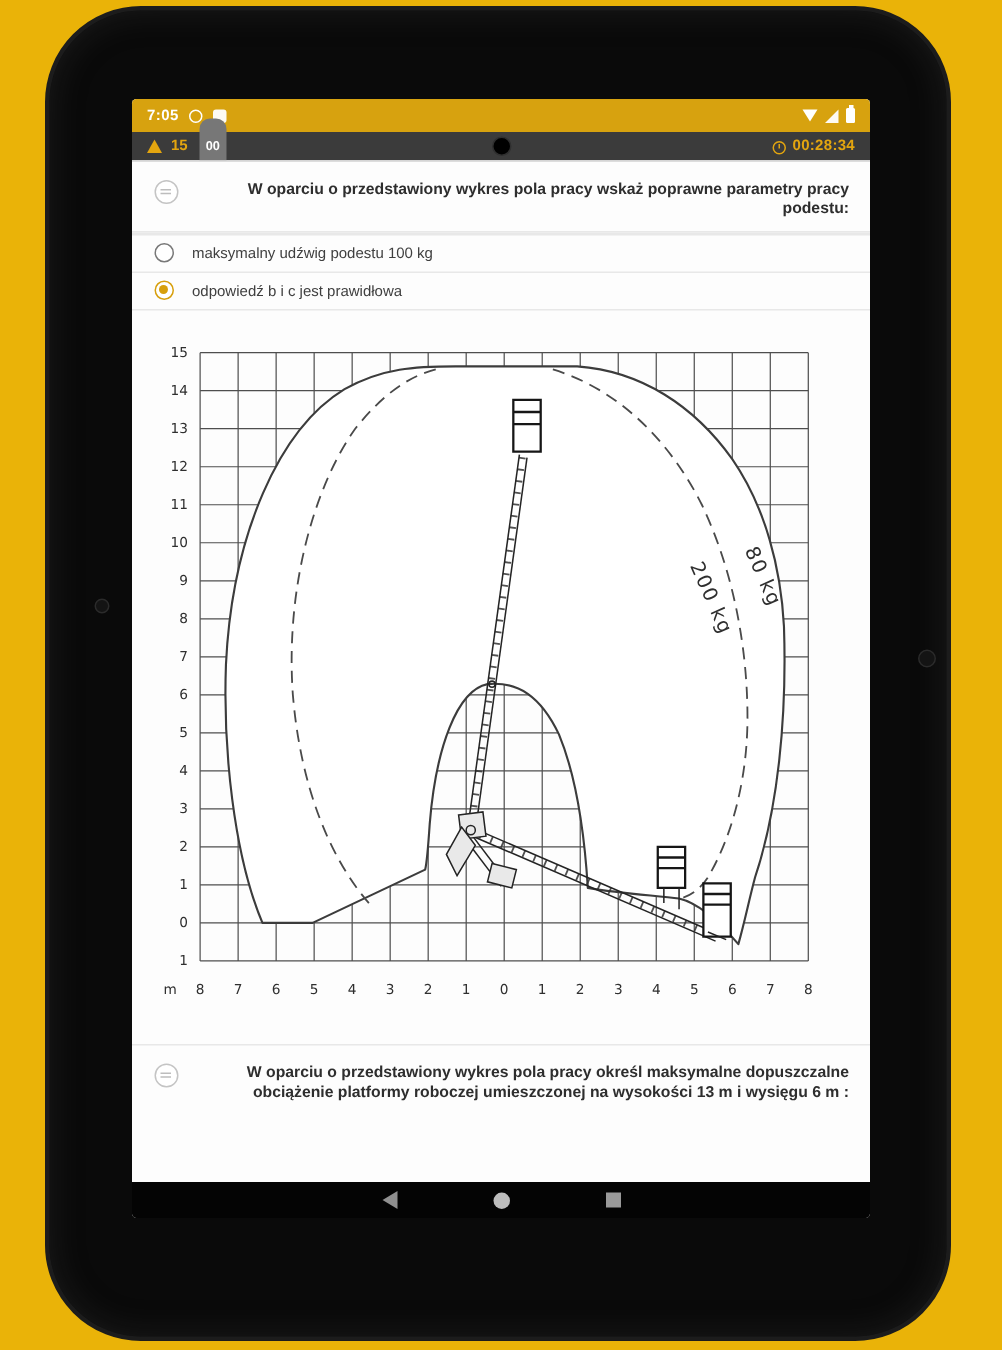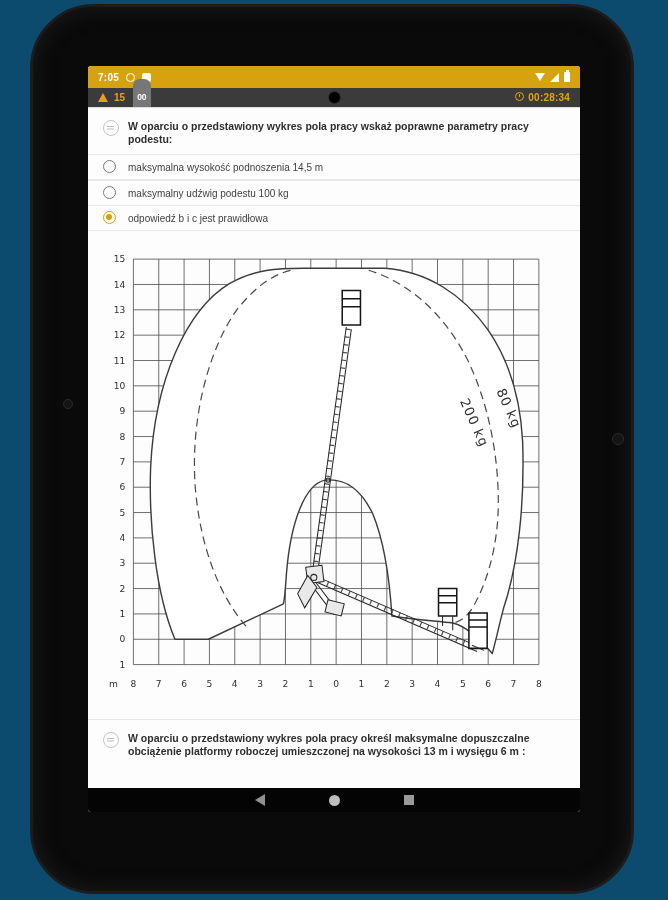--- a/index.html
+++ b/index.html
@@ -1,16 +1,16 @@
 <!DOCTYPE html>
 <html><head>
 <meta charset="utf-8">
 <style>
   html,body{margin:0;padding:0;background:#000;}
-  .stage{position:relative;width:668px;height:900px;background:#0c4a6e;overflow:hidden;
+  .stage{position:relative;width:668px;height:900px;background:#eab308;overflow:hidden;
          font-family:"Liberation Sans",sans-serif;}
   
   .tablet{position:absolute;left:30px;top:4px;width:604px;height:890px;
           background:#0a0a0a;border:3px solid #1c1c1c;border-radius:64px;box-sizing:border-box;
           box-shadow:inset 0 0 22px rgba(60,60,60,.35);}
   .bezel-dot{position:absolute;border-radius:50%;background:#141414;border:1px solid #2b2b2b;}
   .bezel-dot.left{left:63px;top:399px;width:8px;height:8px;}
   .bezel-dot.right{left:612px;top:433px;width:10px;height:10px;}
   .camera-punch{position:absolute;left:328px;top:91px;width:11px;height:11px;border-radius:50%;
                 background:#000;border:1px solid #2f2f2f;z-index:30;}
@@ -31,28 +31,28 @@
   .battery-icon{width:6px;height:10px;background:#fff;border-radius:1px;position:relative;}
   .battery-icon::before{content:"";position:absolute;top:-2px;left:1.5px;width:3px;height:2px;background:#fff;}
   
   .timer-bar{position:absolute;left:0;top:22px;width:100%;height:19px;background:#3b3b3b;
              display:flex;align-items:center;padding:0 10px;box-sizing:border-box;}
   .warn-triangle{width:0;height:0;border-left:5px solid transparent;border-right:5px solid transparent;
                  border-bottom:9px solid #e3a50f;margin-right:6px;}
   .warn-count{color:#e3a50f;font-size:10px;font-weight:bold;}
   .round-badge{margin-left:8px;background:#777;color:#fff;font-size:8.5px;font-weight:bold;
                border-radius:7px;padding:14px 4px;line-height:9px;}
-  .timer-right{margin-left:auto;display:flex;align-items:flex-start;gap:4px;}
+  .timer-right{margin-left:auto;display:flex;align-items:flex-end;gap:4px;}
   .clock-icon{width:9px;height:9px;border:1.4px solid #e3a50f;border-radius:50%;position:relative;box-sizing:border-box;}
   .clock-icon::after{content:"";position:absolute;left:2.6px;top:1px;width:1.2px;height:3px;background:#e3a50f;}
   .timer-text{color:#e3a50f;font-size:10px;font-weight:bold;letter-spacing:.2px;}
   
   .content{position:absolute;left:0;top:41px;width:100%;height:681px;background:#fdfdfd;
            border-top:1px solid #ddd;box-sizing:border-box;overflow:hidden;}
-  .q-row{position:relative;padding:12px 14px 8px 40px;}
+  .q-row{position:relative;padding:12px 14px 8px 40px;text-align:right;}
   .q-badge{position:absolute;left:15px;top:12px;width:14px;height:14px;border:1px solid #c4c4c4;
            border-radius:50%;background:#fff;}
   .q-badge::after{content:"";position:absolute;left:3px;top:5px;width:7px;height:1.3px;
                   background:#bdbdbd;box-shadow:0 2.5px 0 #bdbdbd;}
   .q-text{font-size:10.5px;font-weight:bold;color:#2e2e2e;line-height:13px;max-width:440px;}
   .divider{height:1px;background:#e8e8e8;margin:0;}
   .option-row{position:relative;height:24px;display:flex;align-items:center;padding-left:40px;}
   .radio{position:absolute;left:15px;top:5px;width:13px;height:13px;border:1.6px solid #787878;
          border-radius:50%;box-sizing:border-box;background:#fff;}
   .option-row.selected .radio{border-color:#d79f0c;}
@@ -113,24 +113,20 @@
     </div>
 
     <div class="content">
 
       <div class="q-row">
         <span class="q-badge"></span>
         <div class="q-text">W oparciu o przedstawiony wykres pola pracy wskaż poprawne parametry pracy podestu:</div>
       </div>
       <div class="divider"></div>
 
-      <div class="option-row">
-        <span class="radio"></span>
-        <span class="option-label">maksymalna wysokość podnoszenia 14,5 m</span>
-      </div>
       <div class="divider"></div>
 
       <div class="divider"></div>
 
       <div class="option-row">
         <span class="radio"></span>
         <span class="option-label">maksymalny udźwig podestu 100 kg</span>
       </div>
       <div class="divider"></div>
 

